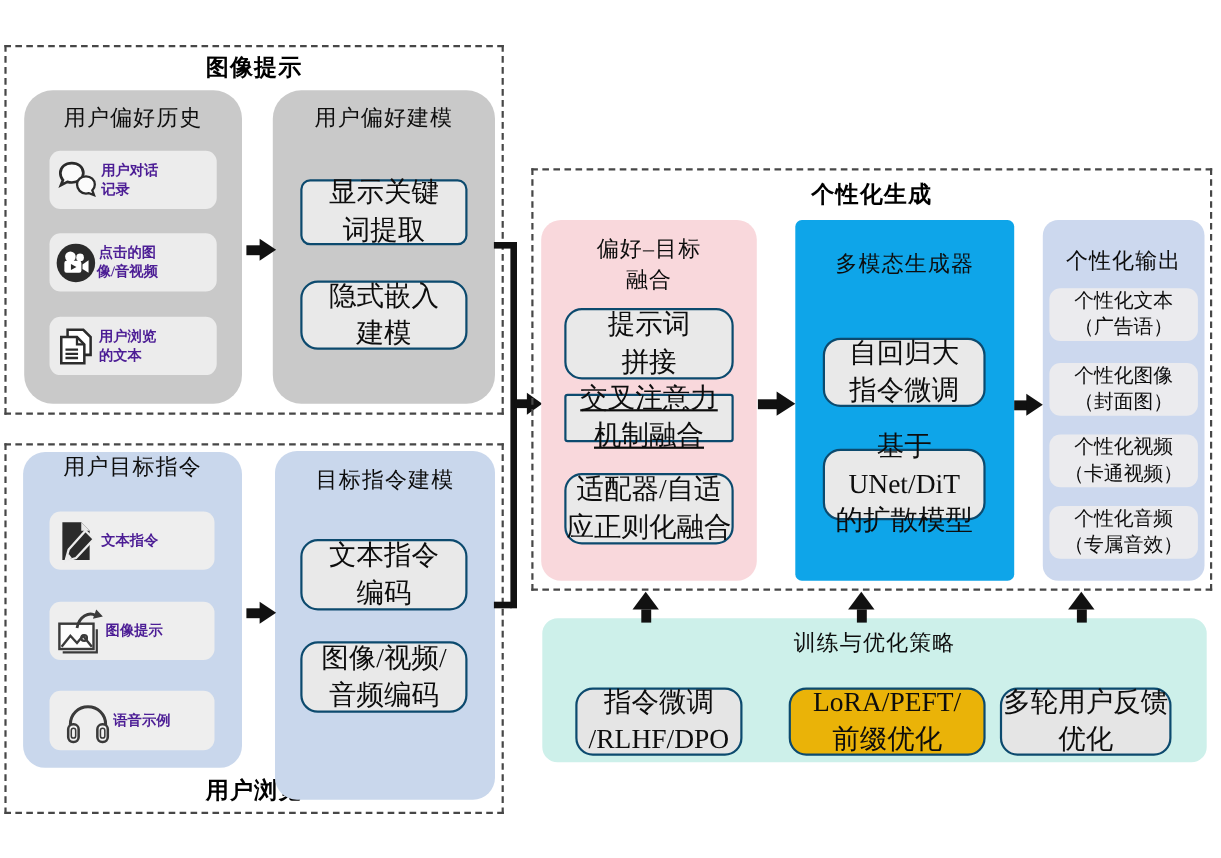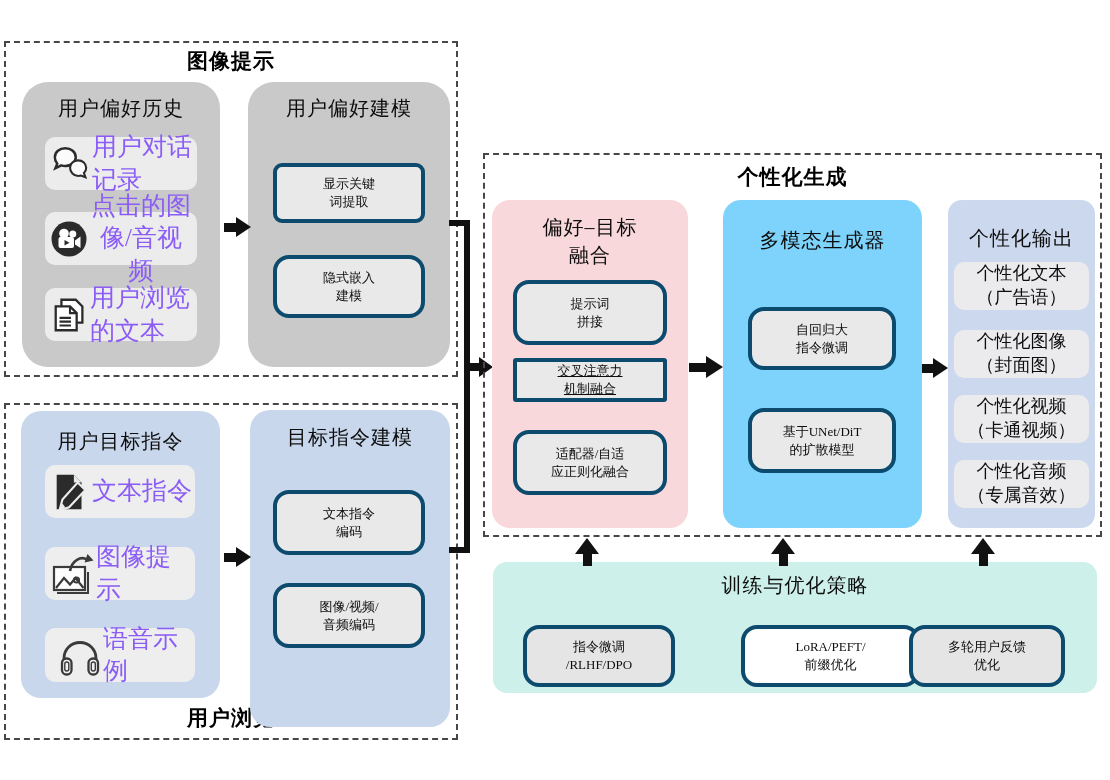--- a/index.html
+++ b/index.html
@@ -7,25 +7,25 @@
   #canvas { position:relative; width:1110px; height:780px; background:#ffffff; overflow:hidden; }
 
   .dashed { position:absolute; border:2.5px dashed #474747; background:transparent; }
   .sec-title { position:absolute; font-weight:bold; font-size:21px; text-align:center; color:#000; letter-spacing:1px; }
 
   .panel { position:absolute; }
   .ptitle { position:absolute; left:0; width:100%; text-align:center; font-size:20px; color:#0d0d0d; letter-spacing:1px; white-space:pre-line; line-height:1.42; }
 
   .item { position:absolute; background:#ececec; border-radius:10px; display:flex; align-items:center; padding:2px 3px 2px 5px; }
   .item .ic { flex:0 0 auto; display:flex; align-items:center; justify-content:center; }
-  .item .txt { font-size:25px; line-height:1.3; white-space:pre-line; color:#8b5cf6; }
-
-  .bbox { position:absolute; background:#e9e9e9; border:4px solid #0c4a6e; border-radius:16px;
+  .item .txt { font-size:13px; line-height:1.3; white-space:pre-line; color:#4c1d95;font-weight:bold; }
+
+  .bbox { position:absolute; background:#e9e9e9; border:2px solid #0c4a6e; border-radius:16px;
           display:flex; align-items:center; justify-content:center; text-align:center;
-          font-size:13px; line-height:1.35; white-space:pre-line; color:#0d0d0d; }
+          font-size:25px; line-height:1.35; white-space:pre-line; color:#0d0d0d; }
   .r8 { border-radius:9px; }
   .sq { border-radius:3px; }
 
   .outItem { position:absolute; background:#ebebee; border-radius:10px; display:flex; align-items:center;
              justify-content:center; text-align:center; font-size:18px; line-height:1.33;
              white-space:pre-line; color:#0d0d0d; }
 
   
   .shaft { position:absolute; background:#111; }
   .headR { position:absolute; width:0; height:0; border-top:10.5px solid transparent;
@@ -94,21 +94,21 @@
 
   <div>
     <div class="shaft" style="left:224px; top:223px; width:13px; height:9px;"></div>
     <div class="headR" style="left:236px; top:217px;"></div>
   </div>
 
   <div class="dashed" style="left:4px; top:403px; width:454px; height:337px;"></div>
   <div class="sec-title" style="left:4px; top:704px; width:454px;">用户浏览</div>
 
   <div class="panel" style="left:21px; top:411px; width:199px; height:287px; background:#c9d7ec; border-radius:20px;">
-    <div class="ptitle" style="top:16px;">用户目标指令</div>
+    <div class="ptitle" style="top:0;">用户目标指令</div>
 
     <div class="item" style="left:24px; top:54px; width:150px; height:53px; background:#eeeeee;">
       <span class="ic">
         <svg width="42" height="42" viewBox="0 0 44 42">
           <path d="M7 3 h18 l8 8 v28 h-26 z" fill="#2b2b2b"></path>
           <path d="M25 3 l8 8 h-8 z" fill="#e8e8e8"></path>
           <polygon points="29,11 37,19 20,37 10,40 13,29" fill="#2b2b2b" stroke="#ececec" stroke-width="2.2"></polygon>
           <polygon points="10,40 13,33 16,37" fill="#ececec"></polygon>
         </svg>
       </span>
@@ -171,21 +171,21 @@
     <div class="ptitle" style="top:13px;">偏好–目标
 融合</div>
     <div class="bbox" style="left:21px; top:80px; width:154px; height:65px;">提示词
 拼接</div>
     <div class="bbox sq" style="left:21px; top:158px; width:154px; height:44px;text-decoration:underline;">交叉注意力
 机制融合</div>
     <div class="bbox" style="left:21px; top:230px; width:154px; height:65px;">适配器/自适
 应正则化融合</div>
   </div>
 
-  <div class="panel" style="left:723px; top:200px; width:199px; height:328px; background:#7dd3fc; border-radius:18px;">
+  <div class="panel" style="left:723px; top:200px; width:199px; height:328px; background:#0ea5e9; border-radius:6px;">
     <div class="ptitle" style="top:26px;">多模态生成器</div>
     <div class="bbox" style="left:25px; top:107px; width:148px; height:63px;">自回归大
 指令微调</div>
     <div class="bbox" style="left:25px; top:208px; width:148px; height:65px;">基于UNet/DiT
 的扩散模型</div>
   </div>
 
   <div class="panel" style="left:948px; top:200px; width:147px; height:328px; background:#ccd8ee; border-radius:14px;">
     <div class="ptitle" style="top:24px;">个性化输出</div>
     <div class="outItem" style="left:6px; top:130px; width:135px; height:48px;">个性化图像
@@ -205,21 +205,21 @@
 
   <div>
     <div class="shaft" style="left:922px; top:364px; width:12px; height:9px;"></div>
     <div class="headR" style="left:933px; top:358px;"></div>
   </div>
 
   <div class="panel" style="left:493px; top:562px; width:604px; height:131px; background:#cdf0ea; border-radius:14px;">
     <div class="ptitle" style="top:9px;">训练与优化策略</div>
     <div class="bbox" style="left:30px; top:63px; width:152px; height:62px; background:#e5e5e5;">指令微调
 /RLHF/DPO</div>
-    <div class="bbox" style="left:224px; top:63px; width:179px; height:62px; background:#ffffff;margin-left:24px;">LoRA/PEFT/
+    <div class="bbox" style="left:224px; top:63px; width:179px; height:62px; background:#eab308;">LoRA/PEFT/
 前缀优化</div>
     <div class="bbox" style="left:416px; top:63px; width:156px; height:62px; background:#e5e5e5;">多轮用户反馈
 优化</div>
   </div>
 
   <div>
     <div class="headU" style="left:575px; top:538px;"></div>
     <div class="shaft" style="left:582.5px; top:554px; width:9px; height:12px;"></div>
   </div>
   <div>

